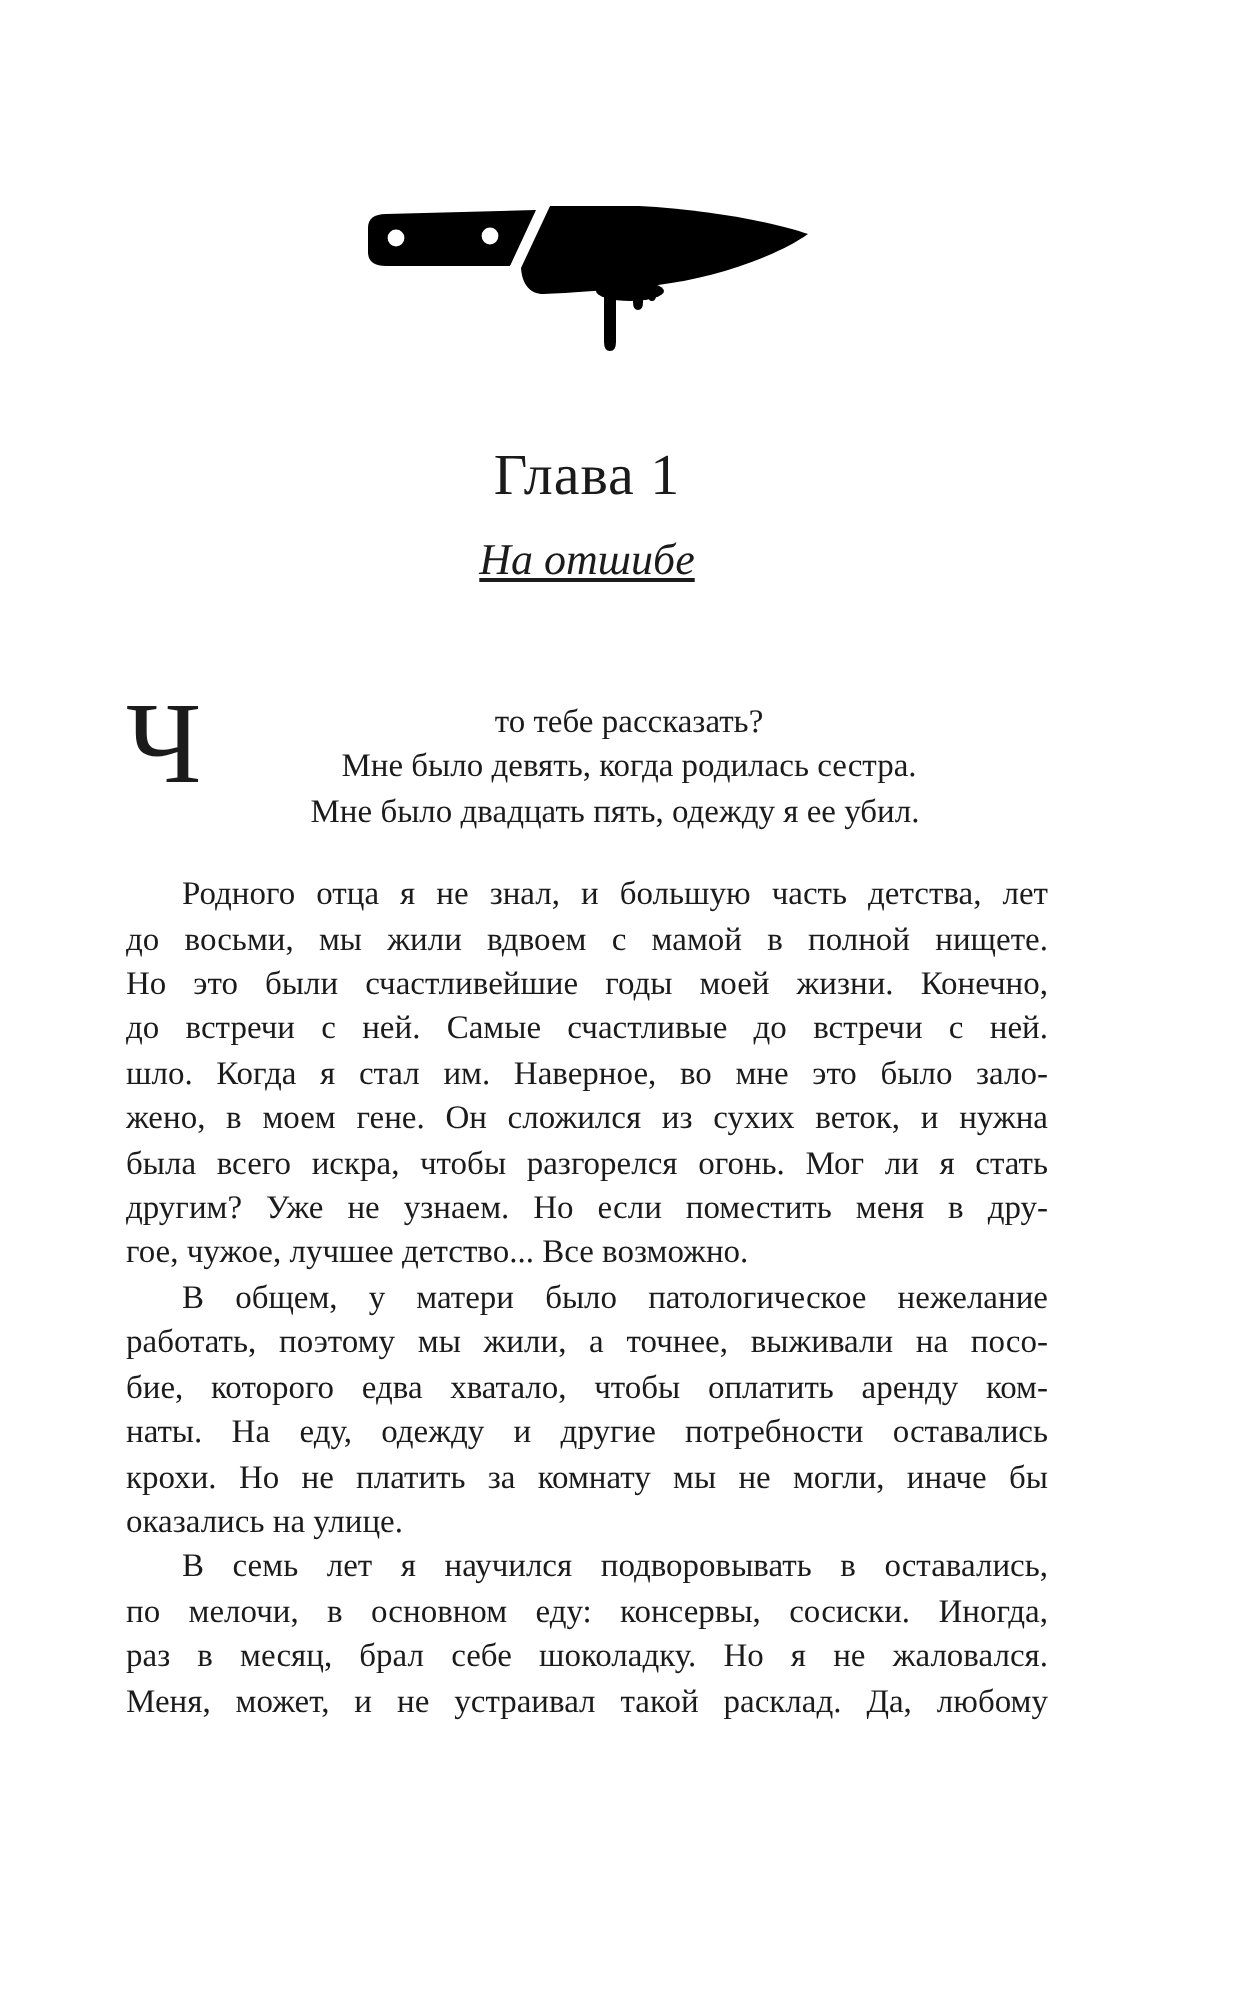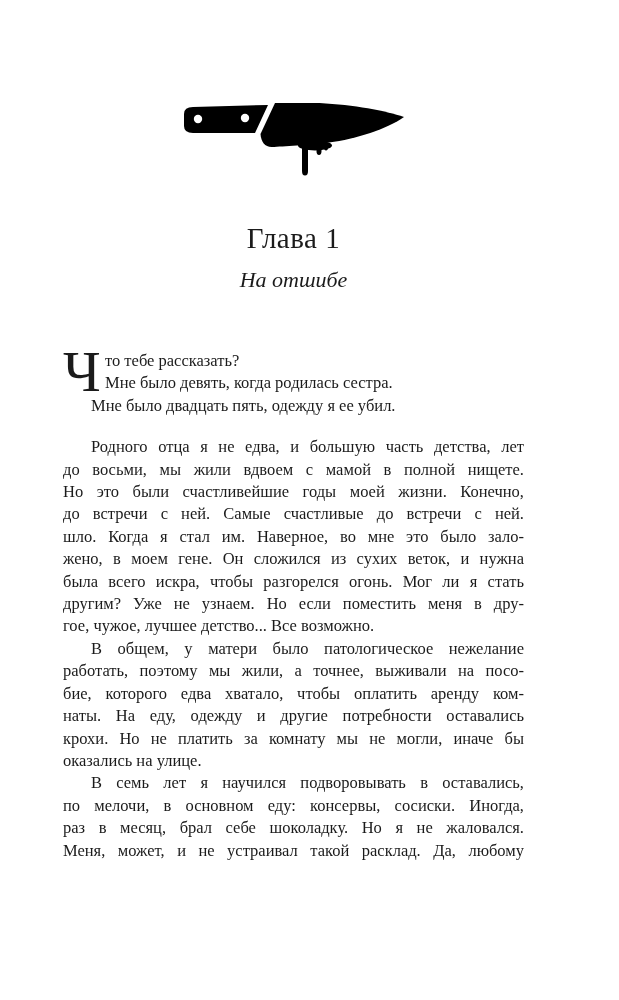--- a/index.html
+++ b/index.html
@@ -38,40 +38,41 @@
   }
   .subtitle {
     position: absolute;
     top: 269px;
     left: 63px;
     width: 461px;
     font-size: 22px;
     font-style: italic;
     line-height: 1;
     text-align: center;
+    text-decoration: underline;
   }
   .body-text {
     position: absolute;
     top: 350px;
     left: 63px;
     width: 461px;
     font-size: 16.5px;
     line-height: 22.4px;
   }
   .opening { display: flex; }
   .dropcap {
     display: block;
     width: 42px;
     flex: 0 0 42px;
     font-size: 58px;
     line-height: 44.8px;
     overflow: visible;
   }
   .openlines { flex: 1 1 auto; }
-  .oline { text-align: left; white-space: nowrap; }
+  .oline { text-align: center; white-space: nowrap; }
   .line3 { padding-left: 28px; }
   .para .line {
     text-align: justify;
     text-align-last: justify;
   }
   .para .line.lastline { text-align-last: left; }
   .para .line.indent { padding-left: 28px; }
   .paragraphs { margin-top: 19px; }
 </style>
 </head>
@@ -104,21 +105,21 @@
     <div class="opening">
       <span class="dropcap">Ч</span>
       <div class="openlines">
         <div class="oline">то тебе рассказать?</div>
         <div class="oline">Мне было девять, когда родилась сестра.</div>
       </div>
     </div>
     <div class="oline line3">Мне было двадцать пять, одежду я ее убил.</div>
     <div class="paragraphs">
         <div class="para">
-          <div class="line indent">Родного отца я не едва, и большую часть детства, лет</div>
+          <div class="line indent">Родного отца я не знал, и большую часть детства, лет</div>
           <div class="line">до восьми, мы жили вдвоем с мамой в полной нищете.</div>
           <div class="line">Но это были счастливейшие годы моей жизни. Конечно,</div>
           <div class="line">до встречи с ней. Самые счастливые до встречи с ней.</div>
         </div>
         <div class="para">
           <div class="line">шло. Когда я стал им. Наверное, во мне это было зало-</div>
           <div class="line">жено, в моем гене. Он сложился из сухих веток, и нужна</div>
           <div class="line">была всего искра, чтобы разгорелся огонь. Мог ли я стать</div>
           <div class="line">другим? Уже не узнаем. Но если поместить меня в дру-</div>
           <div class="line lastline">гое, чужое, лучшее детство... Все возможно.</div>

